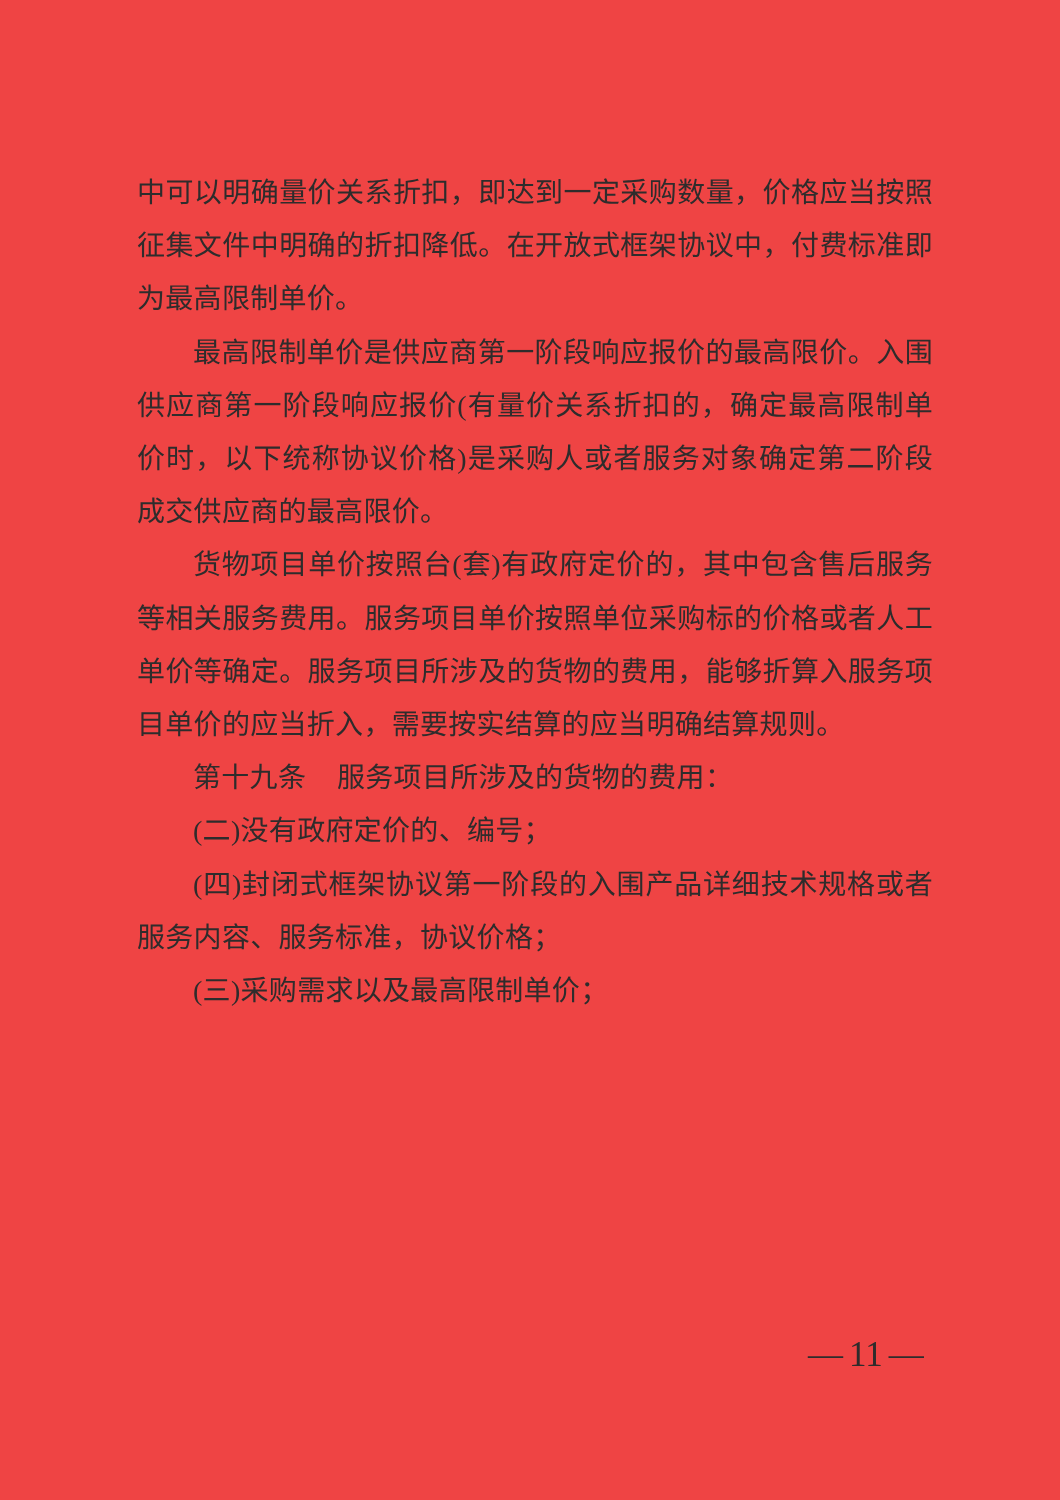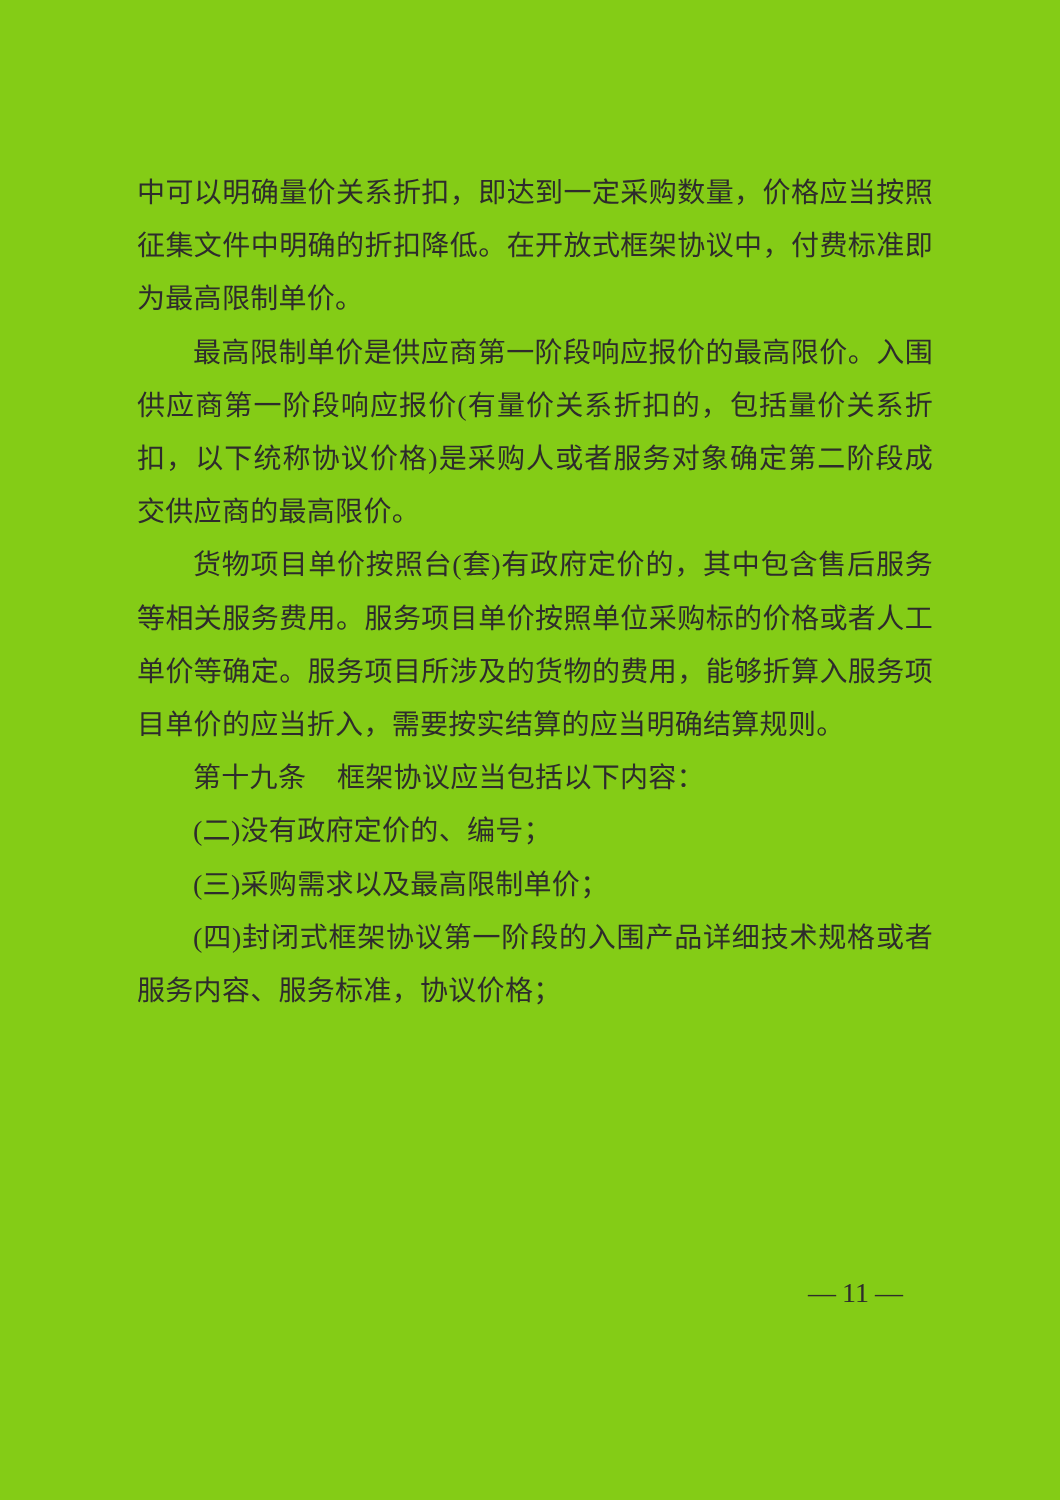--- a/index.html
+++ b/index.html
@@ -5,21 +5,21 @@
 <style>
   html, body {
     margin: 0;
     padding: 0;
     background: #fdfdfd;
   }
   .page {
     position: relative;
     width: 1060px;
     height: 1500px;
-    background: #84cc16;
+    background: #ef4444;
     overflow: hidden;
     font-family: "Liberation Serif", "DejaVu Serif", serif;
     color: #2e2c2c;
   }
   .content {
     position: absolute;
     left: 137px;
     top: 166px;
     width: 796px;
   }
@@ -36,53 +36,53 @@
     text-indent: 2em;
   }
   .article-label {
     font-weight: 400;
     font-family: "Liberation Sans", "DejaVu Sans", sans-serif;
     margin-right: 1.1em;
   }
   .footer {
     position: absolute;
     left: 808px;
-    top: 1276px;
-    font-size: 28px;
+    top: 1338px;
+    font-size: 35px;
     line-height: 34px;
     color: #2e2c2c;
     white-space: nowrap;
     text-align: center;
   }
   .footer .num {
     margin: 0 6px;
   }
 </style>
 </head>
 <body>
 
 <div class="page">
   <div class="content">
 
     <p class="para">中可以明确量价关系折扣，即达到一定采购数量，价格应当按照征集文件中明确的折扣降低。在开放式框架协议中，付费标准即为最高限制单价。</p>
 
-    <p class="para indent">最高限制单价是供应商第一阶段响应报价的最高限价。入围供应商第一阶段响应报价(有量价关系折扣的，包括量价关系折扣，以下统称协议价格)是采购人或者服务对象确定第二阶段成交供应商的最高限价。</p>
+    <p class="para indent">最高限制单价是供应商第一阶段响应报价的最高限价。入围供应商第一阶段响应报价(有量价关系折扣的，确定最高限制单价时，以下统称协议价格)是采购人或者服务对象确定第二阶段成交供应商的最高限价。</p>
 
 
     <p class="para indent">货物项目单价按照台(套)有政府定价的，其中包含售后服务等相关服务费用。服务项目单价按照单位采购标的价格或者人工单价等确定。服务项目所涉及的货物的费用，能够折算入服务项目单价的应当折入，需要按实结算的应当明确结算规则。</p>
 
     <p class="para indent">
-      <b class="article-label">第十九条</b><span>框架协议应当包括以下内容：</span>
+      <b class="article-label">第十九条</b><span>服务项目所涉及的货物的费用：</span>
     </p>
 
 
     <p class="para indent">(二)没有政府定价的、编号；</p>
 
+    <p class="para indent">(四)封闭式框架协议第一阶段的入围产品详细技术规格或者服务内容、服务标准，协议价格；</p>
+
     <p class="para indent">(三)采购需求以及最高限制单价；</p>
-
-    <p class="para indent">(四)封闭式框架协议第一阶段的入围产品详细技术规格或者服务内容、服务标准，协议价格；</p>
 
   </div>
 
   <div class="footer">
     <span>—</span><span class="num">11</span><span>—</span>
   </div>
 </div>
 
 </body></html>

